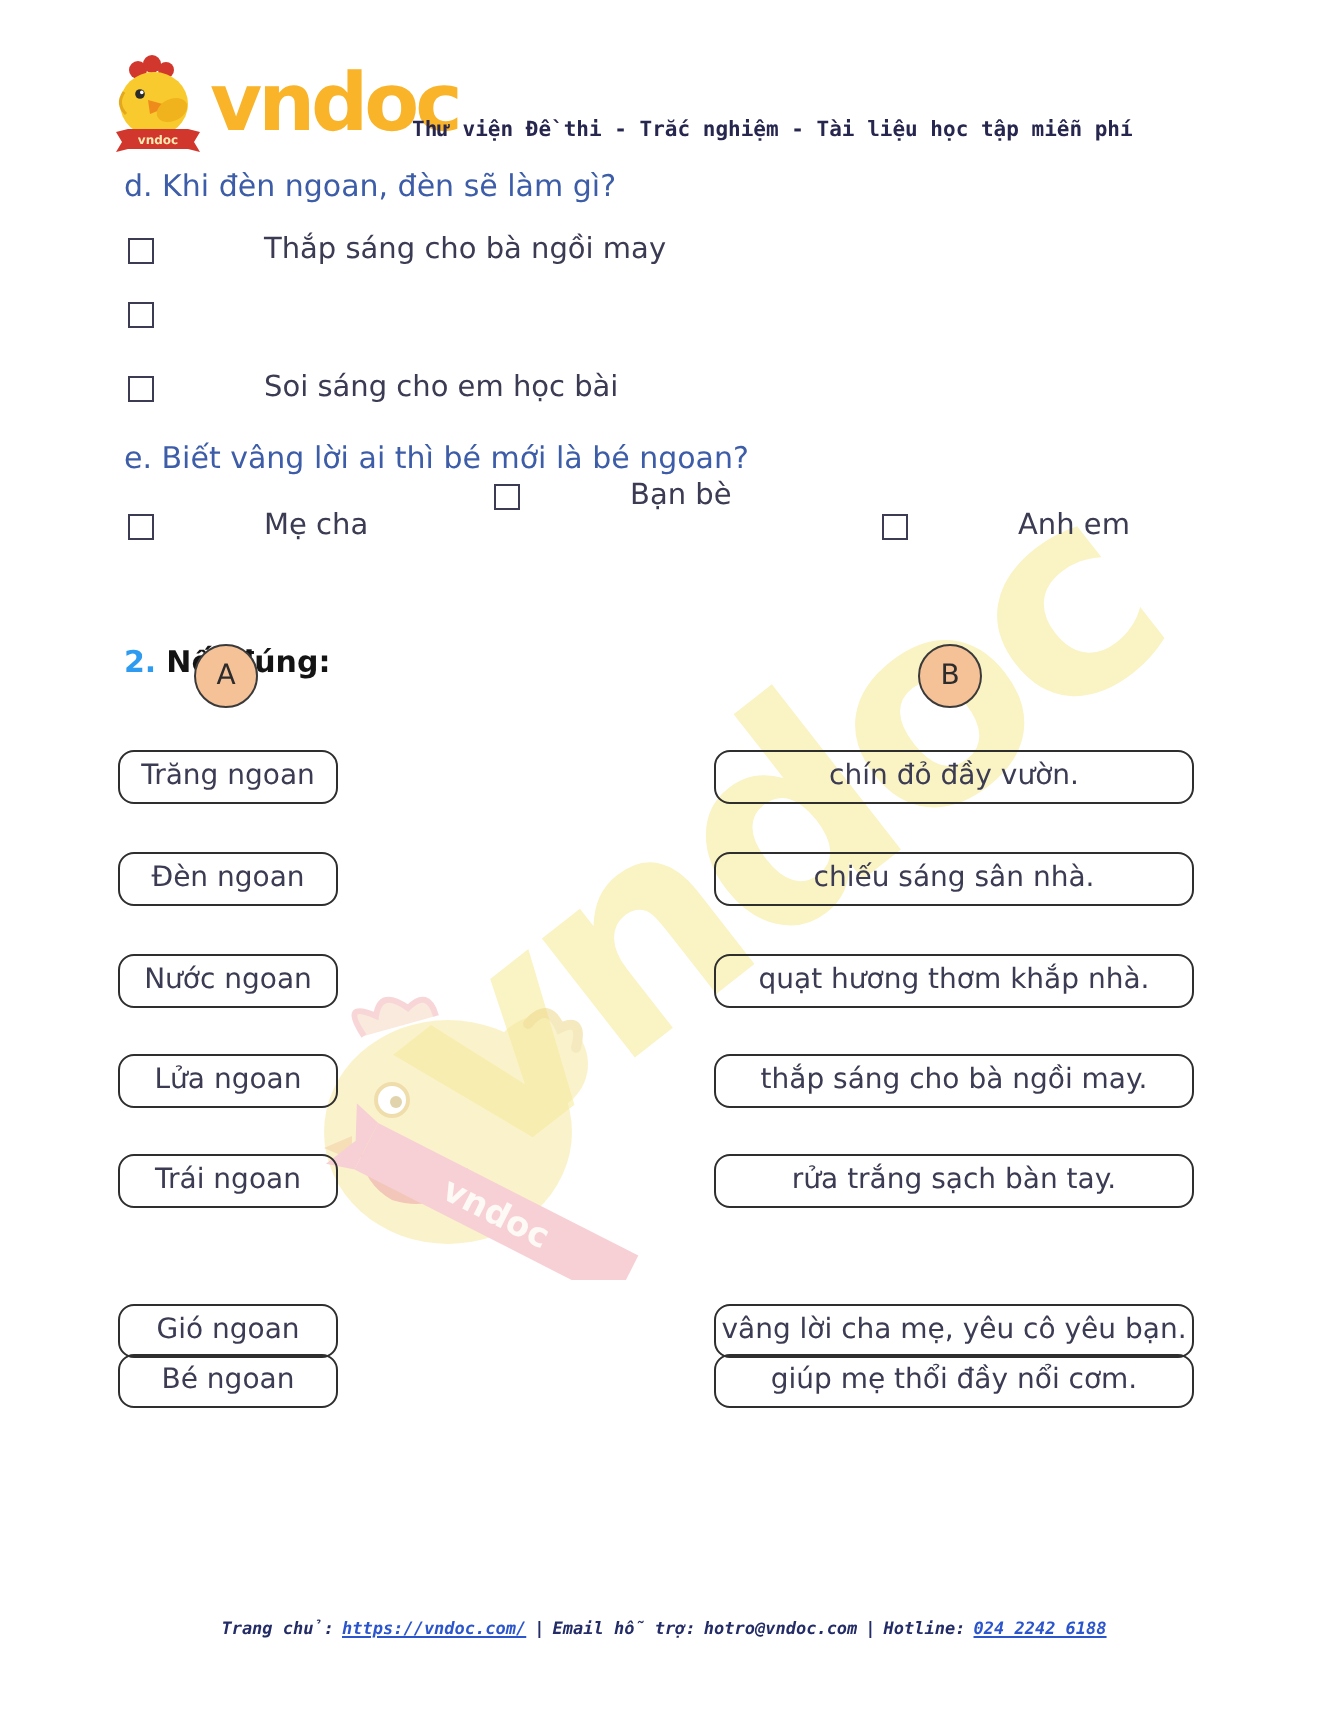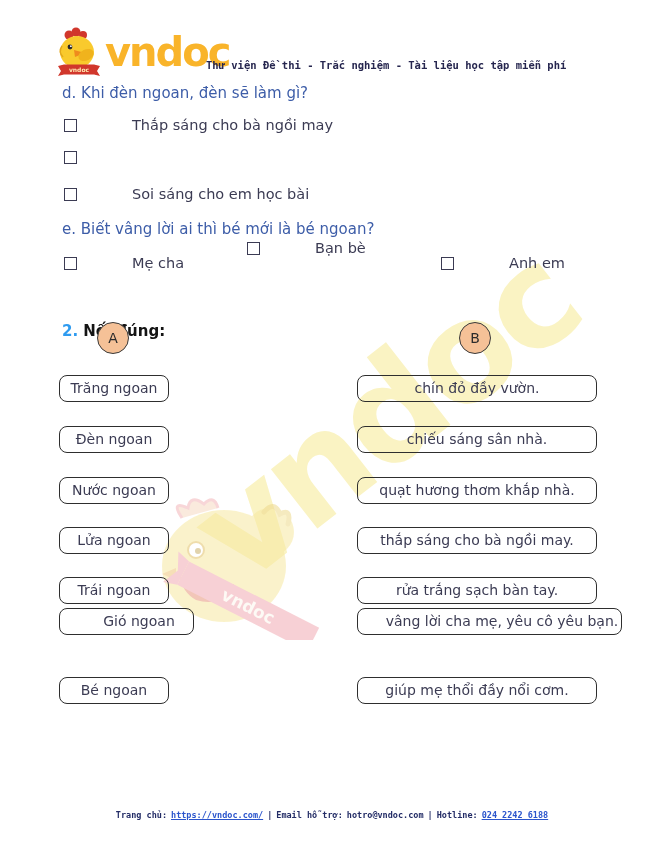--- a/index.html
+++ b/index.html
@@ -54,27 +54,27 @@
   .circle-b { left:459px; top:322px; }
 
   .mbox {
     position:absolute; height:25px; line-height:25px; border:1.6px solid #2e2e2e;
     border-radius:8px; text-align:center; font-size:14px; color:#3b3b53;
     background:transparent; z-index:2; white-space:nowrap;
   }
   .mbox.a { left:59px; width:108px; }
   .mbox.b { left:357px; width:238px; }
   .r0 { top:375px; } .r1 { top:426px; } .r2 { top:477px; } .r3 { top:527px; }
-  .r4 { top:577px; } .r5 { top:608px;padding-left:25px; } .r6 { top:677px; }
+  .r4 { top:577px; } .r5 { top:652px; } .r6 { top:677px; }
 
   
   .footer {
     position:absolute; left:0; top:810px; width:100%; text-align:center;
     font-family:"DejaVu Sans Mono","Liberation Mono",monospace;
-    font-size:8.5px; font-weight:bold; color:#232c66; z-index:2; white-space:nowrap;
+    font-size:8.5px; font-weight:bold; color:#232c66; z-index:2; white-space:nowrap;font-style:italic;
   }
   .footer span { margin:0 2px; }
   .flink { color:#2b55cc; text-decoration:underline; cursor:pointer; }
 </style>
 </head>
 <body>
 
 <div class="page">
 
   <div class="wm-text">vndoc</div>

